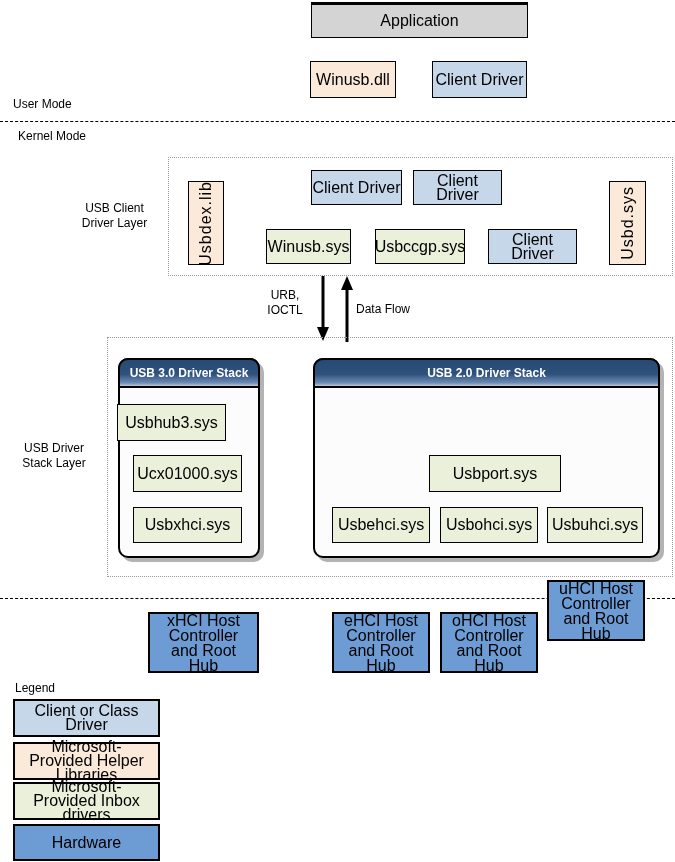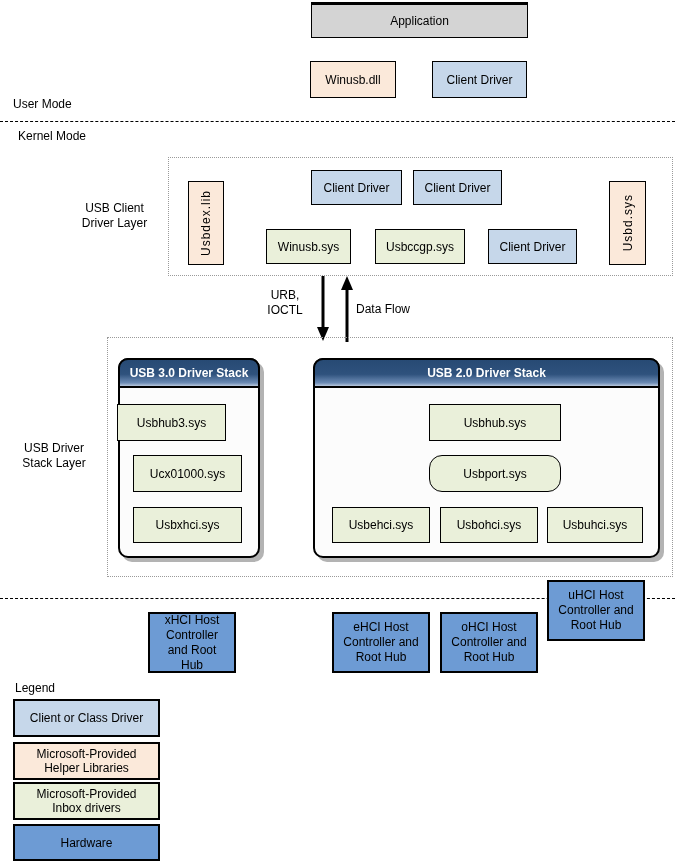--- a/index.html
+++ b/index.html
@@ -3,21 +3,21 @@
 <meta charset="utf-8">
 <style>
   html,body{margin:0;padding:0;background:#fff;}
   #canvas{
     position:relative;width:675px;height:862px;background:#fff;
     font-family:"Liberation Sans",sans-serif;color:#000;overflow:hidden;
   }
   .box{
     position:absolute;border:1px solid #000;box-sizing:border-box;
     display:flex;align-items:center;justify-content:center;text-align:center;
-    font-size:12px;line-height:14px;background:#fff;
+    font-size:16px;line-height:14px;background:#fff;
   }
   .gray{background:#d4d4d4;}
   .blue{background:#c6d7ea;}
   .cream{background:#fbe9da;}
   .green{background:#eaf0da;}
   .hwblue{background:#6d9bd4;}
   .b2{border-width:2px;}
   .vtext{writing-mode:vertical-rl;transform:rotate(180deg);letter-spacing:1px;}
   .lbl{position:absolute;font-size:12px;line-height:15px;white-space:nowrap;}
   .lbl-c{text-align:center;white-space:normal;}
@@ -116,39 +116,36 @@
   <div class="box green" style="left:133px;top:455px;width:109px;height:37px;">
     <span>Ucx01000.sys</span>
   </div>
   <div class="box green" style="left:133px;top:507px;width:109px;height:36px;">
     <span>Usbxhci.sys</span>
   </div>
 
   <div class="stack" style="left:313px;top:358px;width:347px;height:200px;">
     <div class="stack-hdr">USB 2.0 Driver Stack</div>
   </div>
-  <div class="box green" style="left:429px;top:404px;width:132px;height:37px;">
-    <span>Usbhub.sys</span>
-  </div>
-  <div class="box green" style="left:429px;top:455px;width:132px;height:37px;border-radius:13px;">
+  <div class="box green" style="left:429px;top:455px;width:132px;height:37px;">
     <span>Usbport.sys</span>
   </div>
   <div class="box green" style="left:332px;top:507px;width:98px;height:36px;">
     <span>Usbehci.sys</span>
   </div>
   <div class="box green" style="left:440px;top:507px;width:98px;height:36px;">
     <span>Usbohci.sys</span>
   </div>
   <div class="box green" style="left:547px;top:507px;width:96px;height:36px;">
     <span>Usbuhci.sys</span>
   </div>
 
   <div class="dash" style="top:598px;"></div>
 
-  <div class="box hwblue b2" style="left:148px;top:612px;width:88px;height:61px;padding:0 6px;line-height:15px;">
+  <div class="box hwblue b2" style="left:148px;top:612px;width:111px;height:61px;padding:0 6px;line-height:15px;">
     <span>xHCI Host Controller and Root Hub</span>
   </div>
   <div class="box hwblue b2" style="left:332px;top:612px;width:98px;height:61px;padding:0 4px;line-height:15px;">
     <span>eHCI Host Controller and Root Hub</span>
   </div>
   <div class="box hwblue b2" style="left:440px;top:612px;width:98px;height:61px;padding:0 4px;line-height:15px;">
     <span>oHCI Host Controller and Root Hub</span>
   </div>
   <div class="box hwblue b2" style="left:547px;top:580px;width:98px;height:61px;padding:0 4px;line-height:15px;">
     <span>uHCI Host Controller and Root Hub</span>

